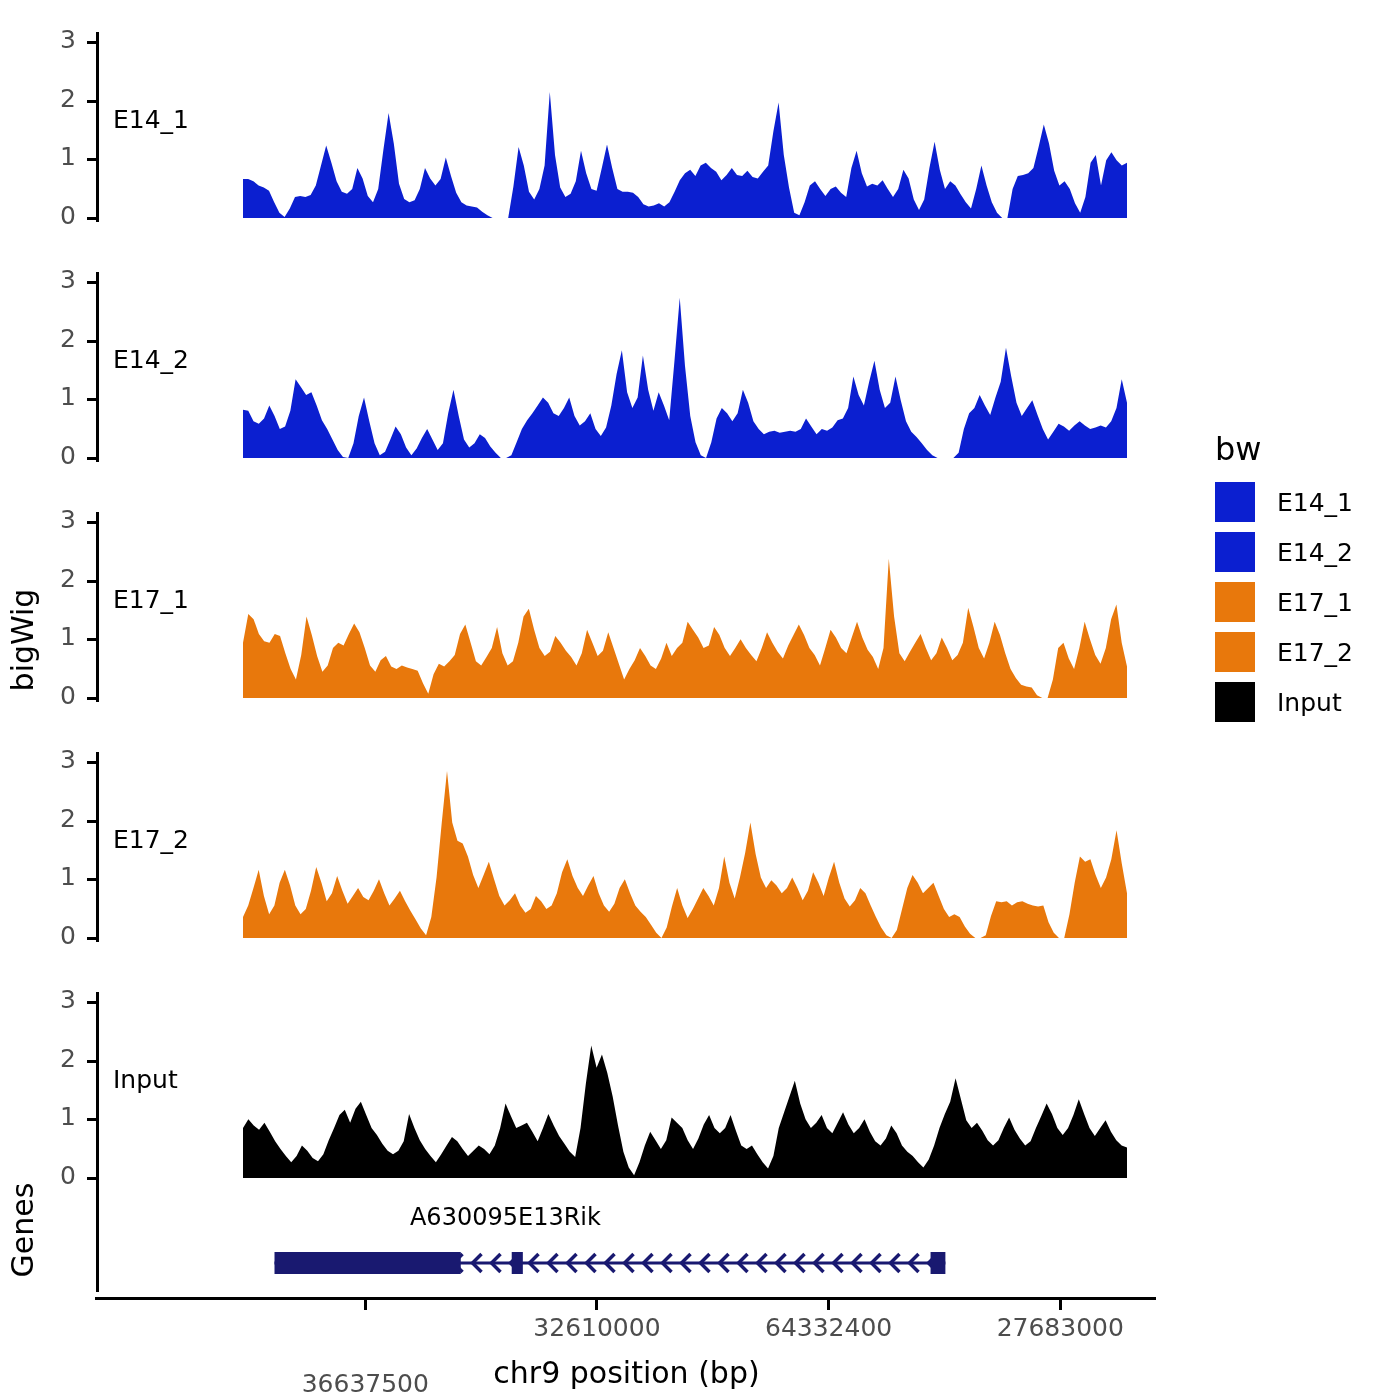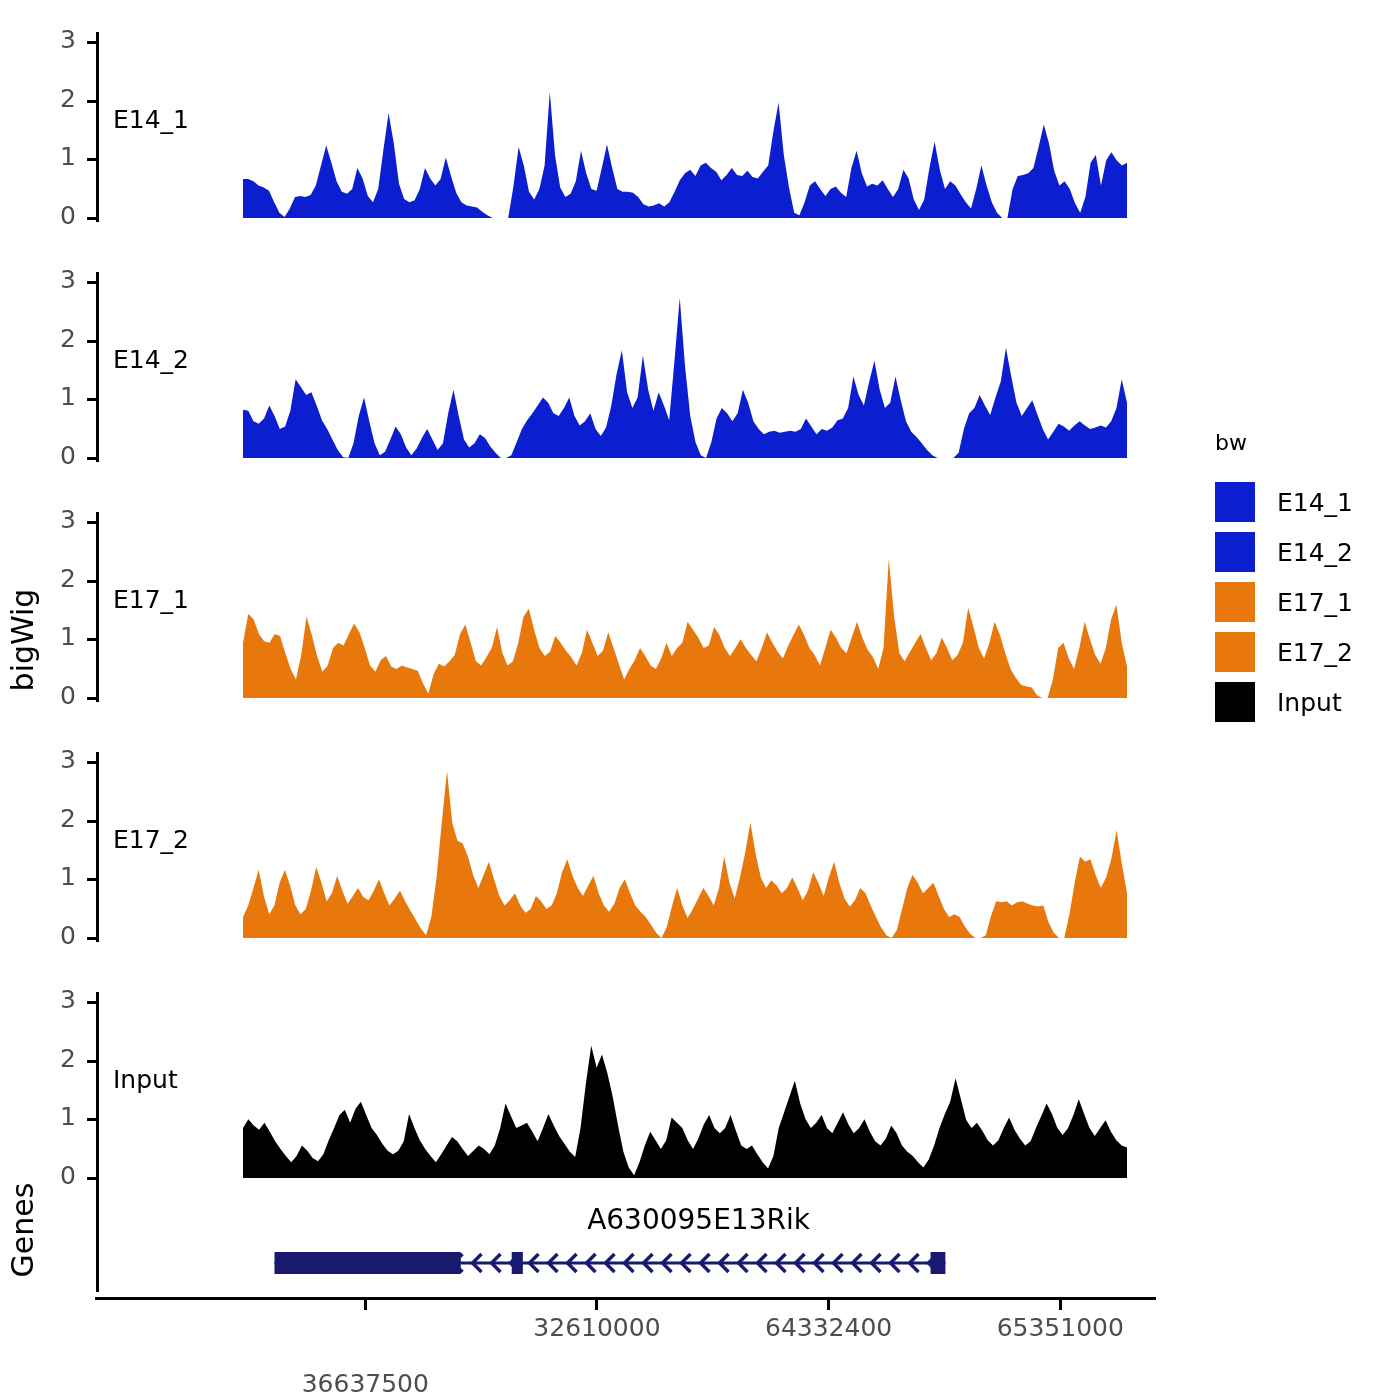--- a/index.html
+++ b/index.html
@@ -25,28 +25,28 @@
     text-align:center;white-space:nowrap;
   }
   .x-axis-title{
     position:absolute;color:#000;font-size:30px;text-align:center;white-space:nowrap;
   }
   .panel{position:absolute;}
   .panel svg{display:block;}
 
   .legend{position:absolute;}
   .legend-title{
-    position:absolute;color:#000;font-size:22px;white-space:nowrap;
+    position:absolute;color:#000;font-size:32px;white-space:nowrap;
   }
   .legend-row{position:absolute;display:flex;align-items:center;}
   .legend-swatch{width:40px;height:40px;display:block;}
   .legend-text{color:#000;font-size:25px;margin-left:22px;white-space:nowrap;}
 
   .gene-label{
-    position:absolute;color:#000;font-size:28px;text-align:right;white-space:nowrap;
+    position:absolute;color:#000;font-size:24px;text-align:left;white-space:nowrap;
   }
 </style>
 </head>
 <body>
 
 <div id="stage">
 
   <div class="axis-title" id="y-title" style="left: 40px; top: 640px; transform: rotate(-90deg) translate(-50%, -100%);">bigWig</div>
   <div class="axis-title" id="genes-title" style="left: 40px; top: 1230px; transform: rotate(-90deg) translate(-50%, -100%);">Genes</div>
 
@@ -189,23 +189,24 @@
 
   <div id="xaxis">
       <div class="x-axis-line" style="left: 95px; top: 1297px; width: 1061px;"></div>
       <div class="tick-mark" style="left: 363.814px; top: 1300px; width: 3px; height: 10px;"></div>
       <div class="x-tick-label" style="left: 215.314px; top: 1369px; width: 300px;">36637500</div>
       <div class="tick-mark" style="left: 595.471px; top: 1300px; width: 3px; height: 10px;"></div>
       <div class="x-tick-label" style="left: 446.971px; top: 1313px; width: 300px;">32610000</div>
       <div class="tick-mark" style="left: 827.127px; top: 1300px; width: 3px; height: 10px;"></div>
       <div class="x-tick-label" style="left: 678.627px; top: 1313px; width: 300px;">64332400</div>
       <div class="tick-mark" style="left: 1058.78px; top: 1300px; width: 3px; height: 10px;"></div>
-      <div class="x-tick-label" style="left: 910.283px; top: 1313px; width: 300px;">65351000</div>
+      <div class="x-tick-label" style="left: 910.283px; top: 1313px; width: 300px;">27683000</div>
     </div>
 
+  <div class="x-axis-title" id="x-title" style="left: 96px; top: 1355px; width: 1061px;">chr9 position (bp)</div>
 
   <div class="legend" id="legend" style="left: 1215px; top: 430px;">
     <div class="legend-title" id="legend-title" style="left: 0px; top: 0px;">bw</div>
     <div id="legend-items">
         <div class="legend-row" style="left: 0px; top: 52px;">
           <span class="legend-swatch" style="background: rgb(11, 31, 208);"></span>
           <span class="legend-text">E14_1</span>
         </div>
         <div class="legend-row" style="left: 0px; top: 102px;">
           <span class="legend-swatch" style="background: rgb(11, 31, 208);"></span>

